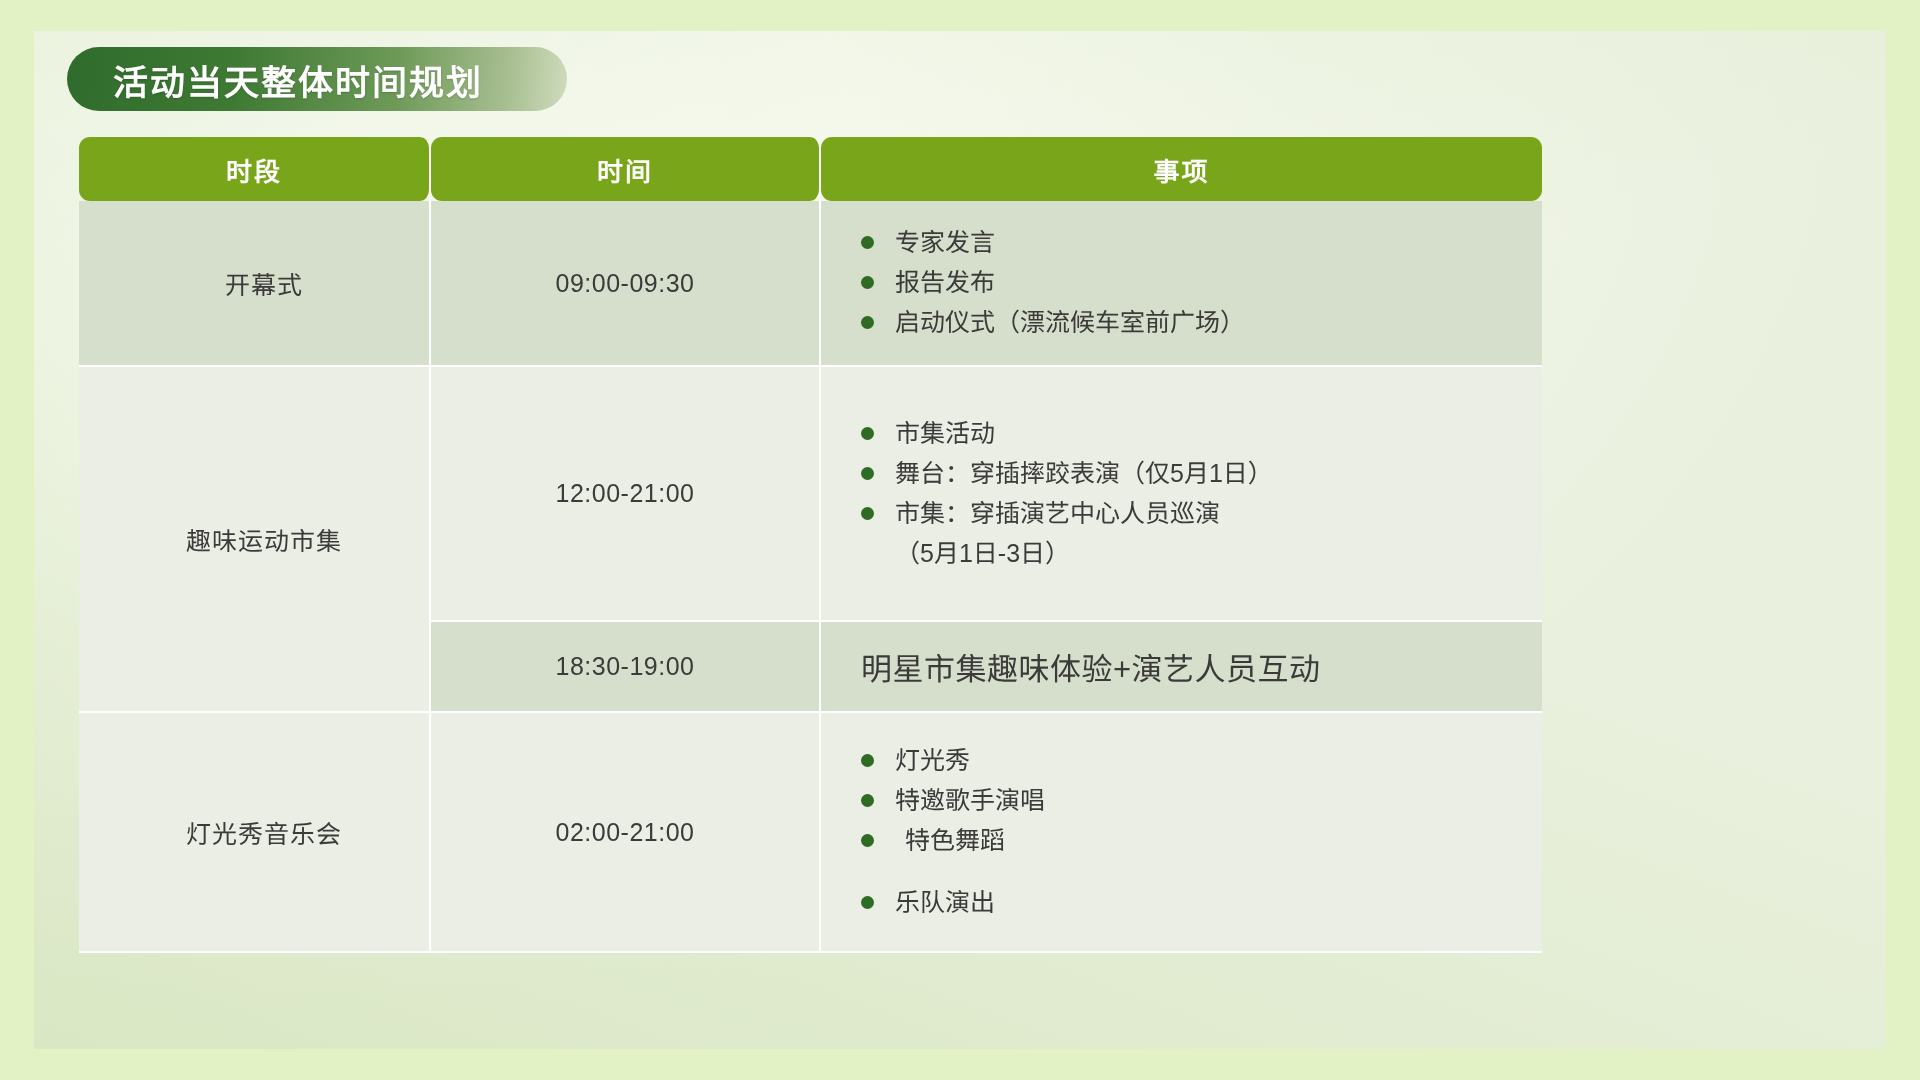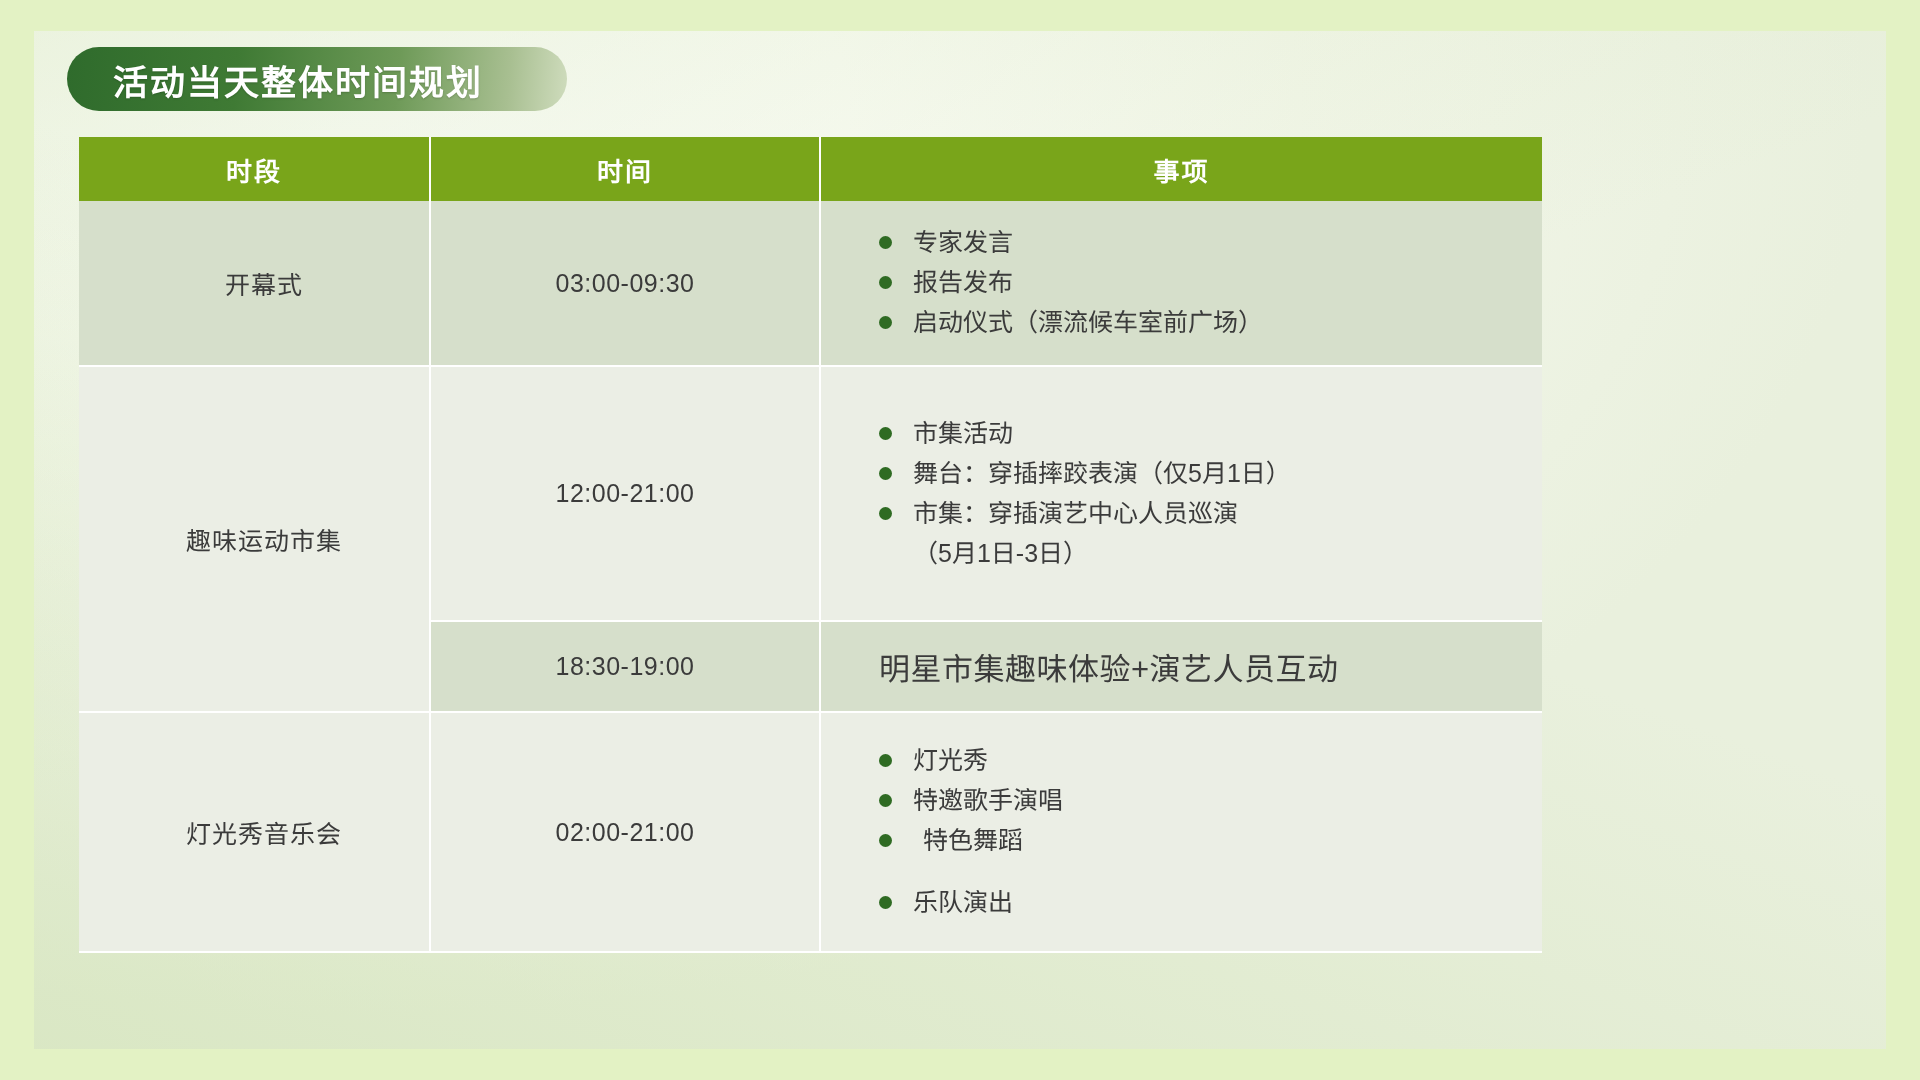--- a/index.html
+++ b/index.html
@@ -95,20 +95,21 @@
   .sched-table th {
     background: #79a51a;
     color: #ffffff;
     font-size: 26px;
     font-weight: 700;
     letter-spacing: 2px;
     height: 64px;
     text-align: center;
     border-right: 2px solid #ffffff;
     vertical-align: middle;
+    border-radius: 11px;
   }
   .sched-table th:last-child { border-right: none; }
 
   .sched-table td {
     border-right: 2px solid #ffffff;
     border-bottom: 2px solid #ffffff;
     vertical-align: middle;
     font-size: 25px;
     color: #3b3b3b;
   }
@@ -121,21 +122,21 @@
     text-align: center;
     letter-spacing: 1px;
     padding-left: 20px;
   }
   .cell-time {
     text-align: center;
     letter-spacing: 0.5px;
     font-size: 25px;
   }
   .cell-items {
-    padding: 22px 24px 22px 52px;
+    padding: 22px 24px 22px 34px;
     vertical-align: middle;
   }
 
   ul.item-list { list-style: none; }
   ul.item-list li {
     position: relative;
     padding-left: 40px;
     line-height: 1.52;
     font-size: 25px;
     color: #3b3b3b;
@@ -193,21 +194,21 @@
           <th>时段</th>
           <th>时间</th>
           <th>事项</th>
         </tr>
       </thead>
 
       <tbody>
 
         <tr class="row-h-main">
           <td class="bg-dark cell-phase">开幕式</td>
-          <td class="bg-dark cell-time">03:00-09:30</td>
+          <td class="bg-dark cell-time">09:00-09:30</td>
           <td class="bg-dark cell-items">
             <ul class="item-list">
               <li>专家发言</li>
               <li>报告发布</li>
               <li>启动仪式（漂流候车室前广场）</li>
             </ul>
           </td>
         </tr>
 
         <tr class="row-h-big">

